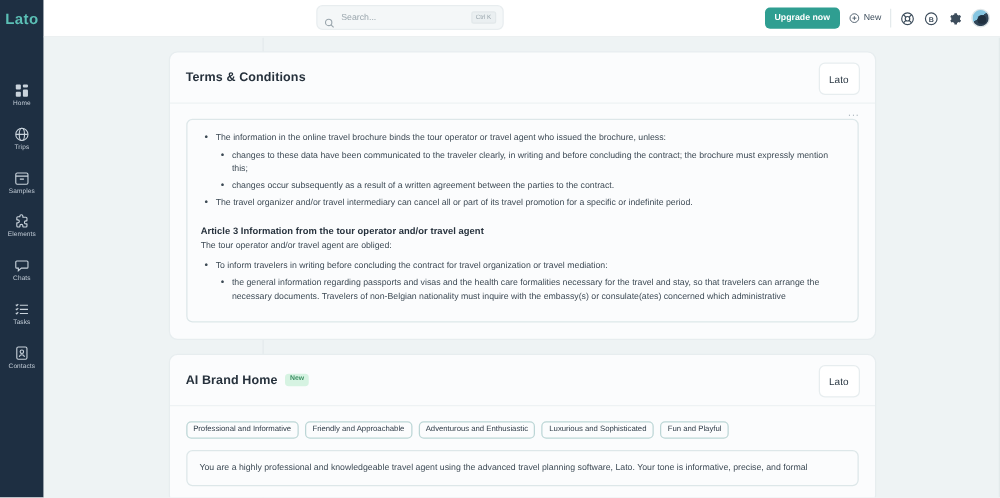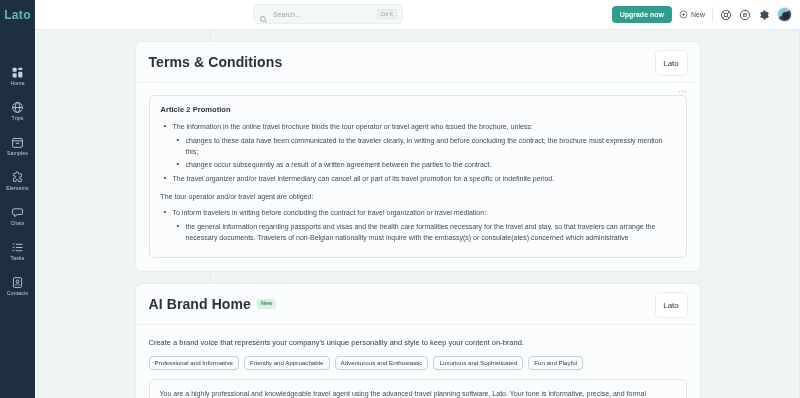--- a/index.html
+++ b/index.html
@@ -120,21 +120,21 @@
     z-index: 2;
   }
   .card-head {
     height: 41px;
     display: flex; align-items: center;
     padding: 0 13px;
     border-bottom: 1px solid #eef2f4;
     position: relative;
   }
   .card-title {
-    font-size: 14px; font-weight: 700; color: #26313c;
+    font-size: 10px; font-weight: 700; color: #26313c;
     letter-spacing: .1px;
   }
   .badge-new {
     background: #d6f3e2; color: #3b8f62;
     font-size: 5.5px; font-weight: 600;
     border-radius: 3px; padding: 2px 4px;
     margin-left: 6px; line-height: 1;
   }
   .lato-chip {
     position: absolute; right: 12px; top: 8px;
@@ -352,34 +352,34 @@
       <div class="card">
         <div class="card-head">
           <span class="card-title">Terms &amp; Conditions</span>
           <div class="lato-chip">Lato</div>
         </div>
         <div class="card-body">
           <div class="dots">···</div>
 
           <div class="inner-block">
 
-            <div class="sec-title">Article 2 Promotion</div>
             <ul class="lvl1">
               <li>
                 <span>The information in the online travel brochure binds the tour operator or travel agent who issued the brochure, unless:</span>
                 <ul class="lvl2">
                   <li>changes to these data have been communicated to the traveler clearly, in writing and before concluding the contract; the brochure must expressly mention this;</li>
                   <li>changes occur subsequently as a result of a written agreement between the parties to the contract.</li>
                 </ul>
               </li>
               <li>The travel organizer and/or travel intermediary can cancel all or part of its travel promotion for a specific or indefinite period.</li>
             </ul>
 
             <div class="spacer-10"></div>
 
+            <div class="sec-title">Article 3 Information from the tour operator and/or travel agent</div>
             <div class="sec-sub">The tour operator and/or travel agent are obliged:</div>
             <ul class="lvl1">
               <li>
                 <span>To inform travelers in writing before concluding the contract for travel organization or travel mediation:</span>
                 <ul class="lvl2">
                   <li>the general information regarding passports and visas and the health care formalities necessary for the travel and stay, so that travelers can arrange the necessary documents. Travelers of non-Belgian nationality must inquire with the embassy(s) or consulate(ates) concerned which administrative</li>
                 </ul>
               </li>
             </ul>
 
@@ -387,21 +387,20 @@
         </div>
       </div>
 
       <div class="card">
         <div class="card-head">
           <span class="card-title">AI Brand Home</span>
           <span class="badge-new">New</span>
           <div class="lato-chip">Lato</div>
         </div>
         <div class="card-body">
-          <div class="bv-desc">Create a brand voice that represents your company's unique personality and style to keep your content on-brand.</div>
 
           <div class="chips">
             <span class="chip">Professional and Informative</span>
             <span class="chip">Friendly and Approachable</span>
             <span class="chip">Adventurous and Enthusiastic</span>
             <span class="chip">Luxurious and Sophisticated</span>
             <span class="chip">Fun and Playful</span>
           </div>
 
           <div class="prompt-box">You are a highly professional and knowledgeable travel agent using the advanced travel planning software, Lato. Your tone is informative, precise, and formal</div>

